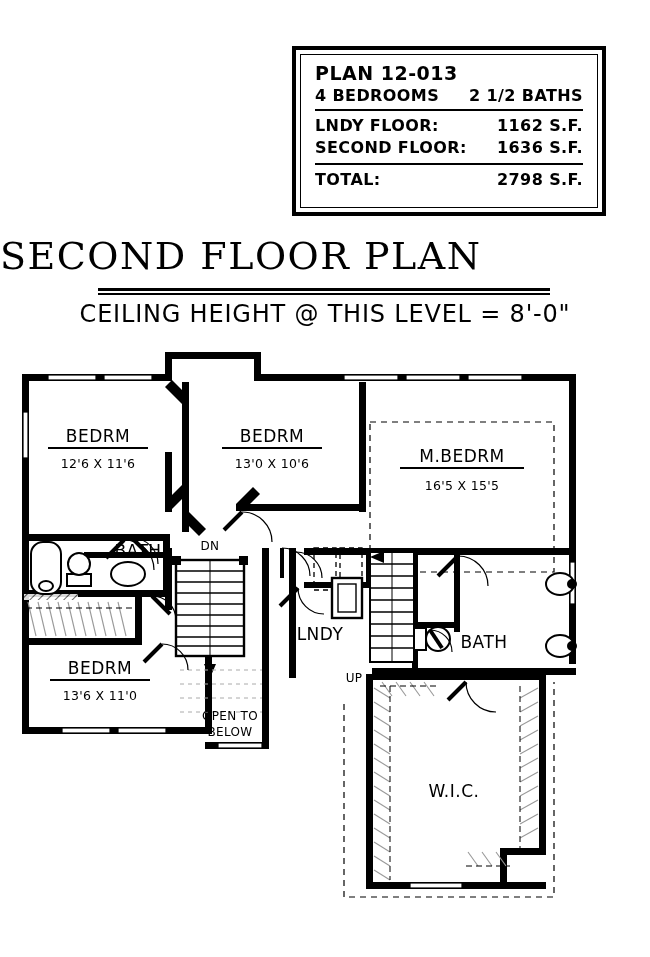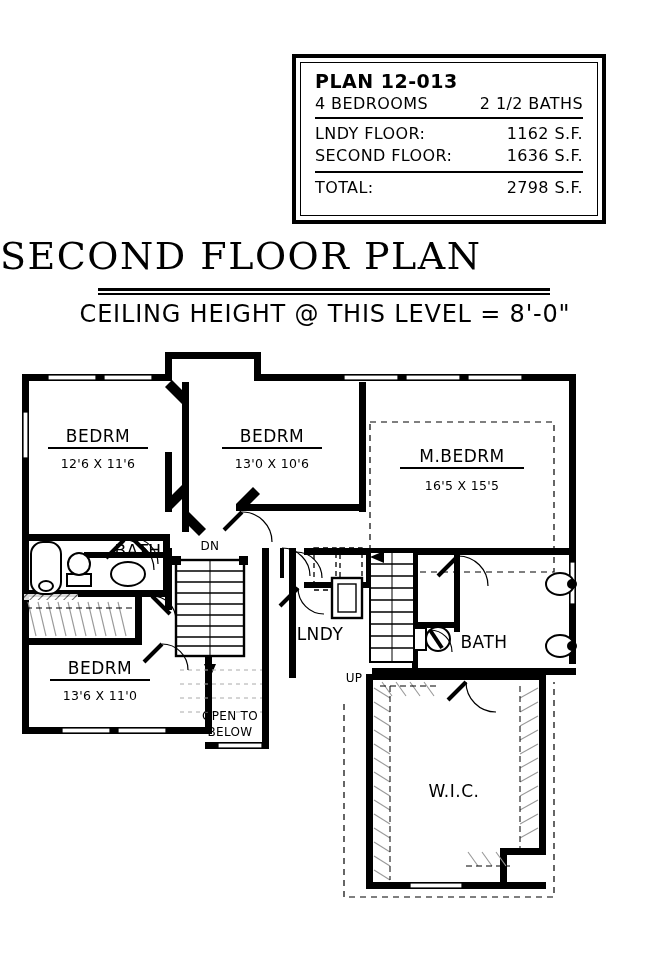--- a/index.html
+++ b/index.html
@@ -1,27 +1,27 @@
 <!DOCTYPE html>
 <html><head>
 <meta charset="utf-8">
 <style>
   html,body{margin:0;padding:0;background:#ffffff;}
   body{width:650px;height:957px;position:relative;overflow:hidden;
        font-family:"DejaVu Sans","Liberation Sans",sans-serif;color:#000;}
 
   
   #title-block{position:absolute;left:292px;top:46px;width:314px;height:170px;
-    border:4px solid #000;background:#fff;box-sizing:border-box;margin-top:8px;}
+    border:4px solid #000;background:#fff;box-sizing:border-box;}
   #title-inner{position:absolute;left:4px;top:4px;right:4px;bottom:4px;
     border:1px solid #000;box-sizing:border-box;padding:8px 14px 0 14px;}
   .tb-row{display:flex;justify-content:space-between;align-items:baseline;}
   .plan-no{font-weight:bold;font-size:19px;letter-spacing:.5px;line-height:1.15;
     font-family:"DejaVu Sans","Liberation Sans",sans-serif;}
-  .tb-txt{font-size:16px;letter-spacing:.4px;line-height:1.35;}
+  .tb-txt{font-size:16px;letter-spacing:.4px;line-height:1.35;font-weight:bold;}
   .tb-sep{border-bottom:2px solid #000;margin:3px 0 4px 0;}
   .tb-sep.thin{border-bottom:2px solid #000;margin:4px 0 4px 0;}
 
   
   #plan-heading{position:absolute;left:0;top:234px;width:650px;
     font-size:38px;letter-spacing:1.5px;font-family:"DejaVu Serif","Liberation Serif",serif;
     font-weight:400;}
   #rule-double{position:absolute;left:98px;top:288px;width:452px;}
   #rule-double .r1{border-top:3px solid #000;}
   #rule-double .r2{border-top:2px solid #000;margin-top:2px;}

